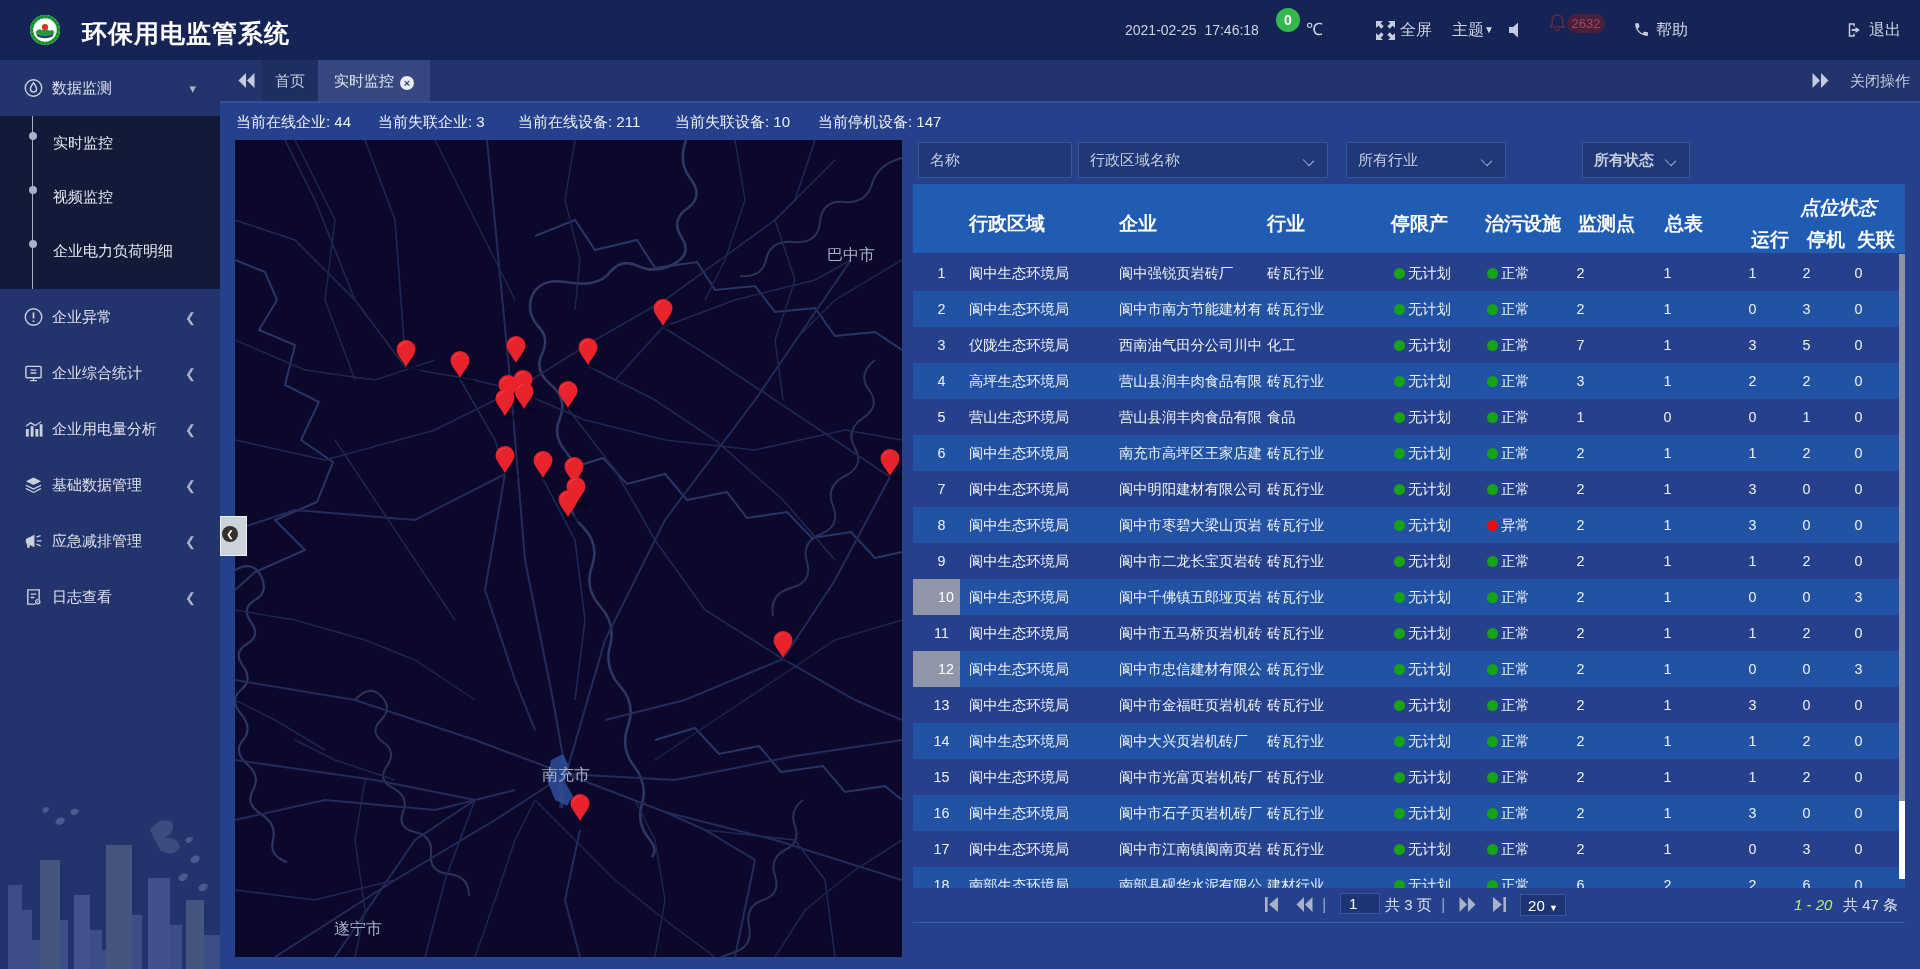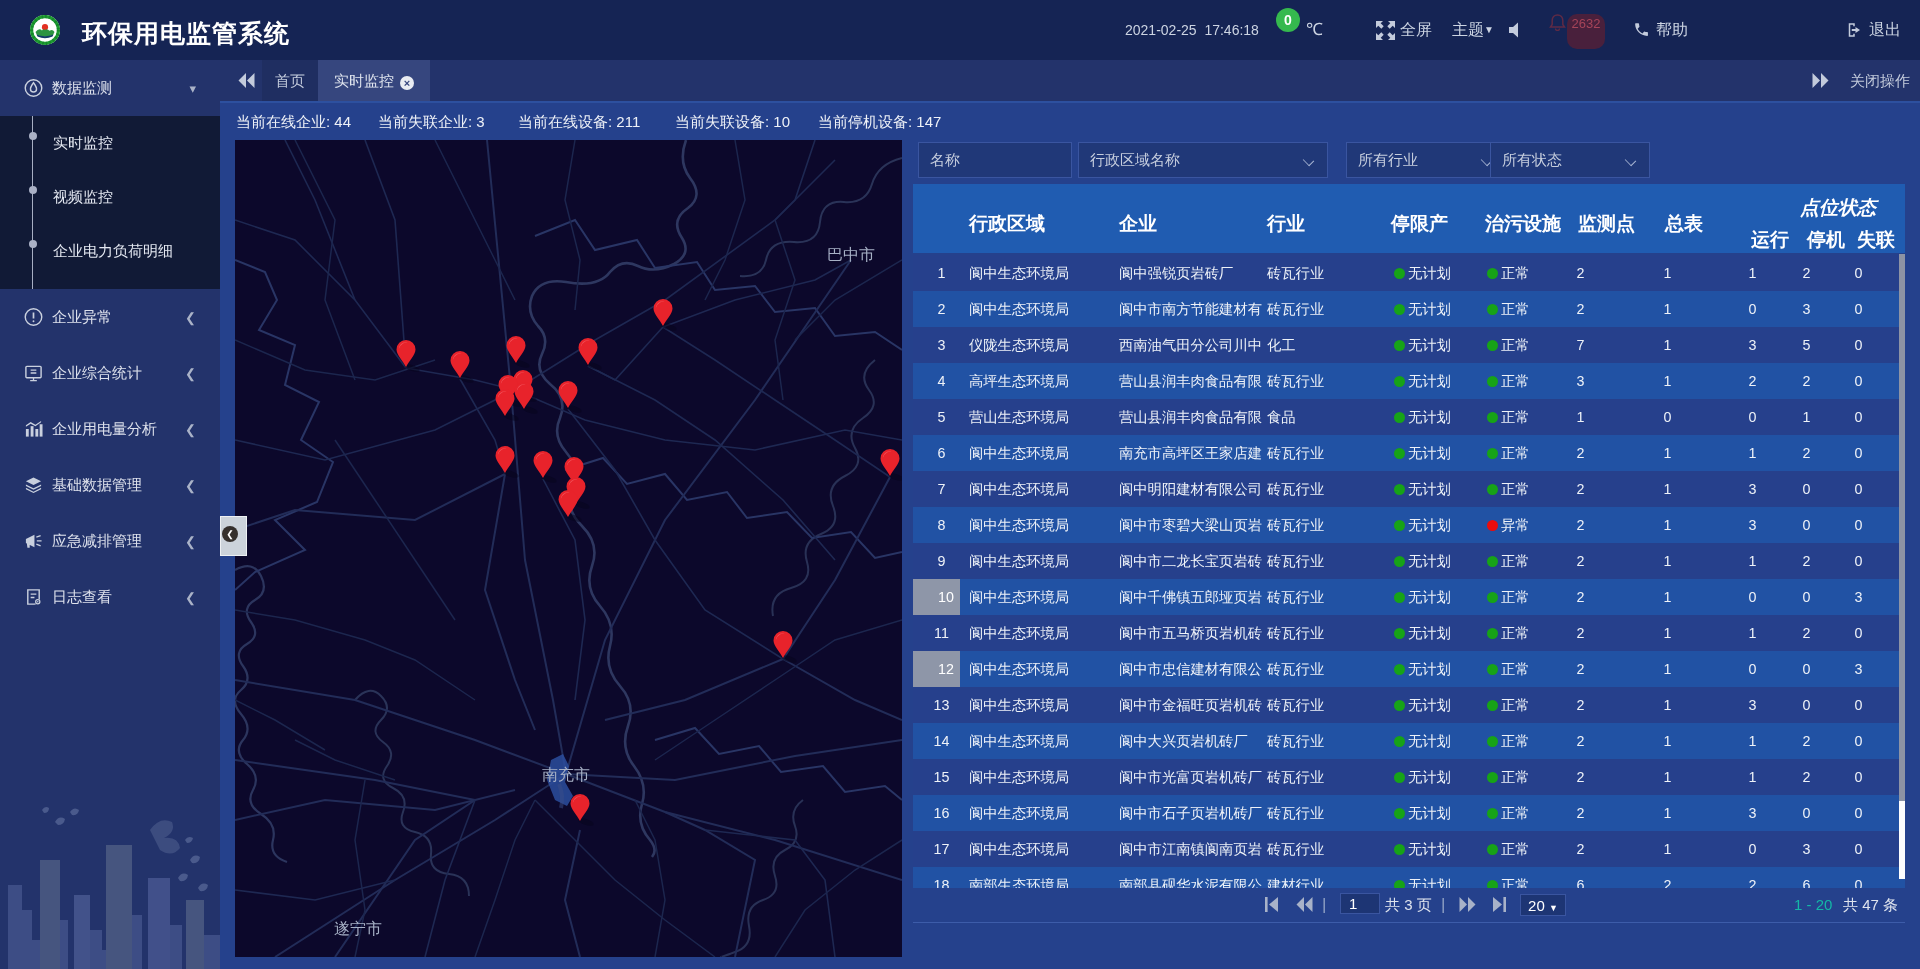--- a/index.html
+++ b/index.html
@@ -88,21 +88,21 @@
   </svg>
   <div class="hitem" style="left:1400px;">全屏</div>
   <div class="hitem" style="left:1452px;">主题<span style="font-size:10px;vertical-align:2px;">▼</span></div>
   <svg class="abs" style="left:1508px;top:22px;" width="16" height="16" viewBox="0 0 16 16" fill="#c3cbdc">
     <path d="M1 5 L5 5 L10 0.5 L10 15.5 L5 11 L1 11 Z"></path>
   </svg>
   <svg class="abs" style="left:1549px;top:13px;" width="17" height="18" viewBox="0 0 17 18" fill="none" stroke="#5f2a45" stroke-width="1.5">
     <path d="M8.5 2 C11.8 2 13.8 4.5 13.8 7.5 L13.8 11.5 L15.5 14 L1.5 14 L3.2 11.5 L3.2 7.5 C3.2 4.5 5.2 2 8.5 2 Z"></path>
     <path d="M6.5 15.5 a2 2 0 0 0 4 0" stroke-width="1.3"></path>
   </svg>
-  <div class="abs" style="left:1567px;top:14px;width:38px;height:35px;border-radius:10px;background:#49203c;color:#a64459;font-size:13px;text-align:center;line-height:19px;">2632</div>
+  <div class="abs" style="left:1567px;top:14px;width:38px;height:19px;border-radius:10px;background:#49203c;color:#a64459;font-size:13px;text-align:center;line-height:19px;">2632</div>
   <svg class="abs" style="left:1633px;top:21px;" width="17" height="17" viewBox="0 0 24 24" fill="#c3cbdc">
     <path d="M6.6 10.8c1.5 2.9 3.8 5.2 6.7 6.7l2.2-2.2c.3-.3.7-.4 1-.2 1.1.4 2.4.6 3.6.6.6 0 1 .4 1 1V20c0 .6-.4 1-1 1C10.6 21 3 13.4 3 4c0-.6.4-1 1-1h3.5c.6 0 1 .4 1 1 0 1.3.2 2.5.6 3.6.1.3 0 .7-.2 1l-2.3 2.2z"></path>
   </svg>
   <div class="hitem" style="left:1656px;">帮助</div>
   <div class="hitem" style="left:1646px;margin-top:44px;">南充市生态环境局<span style="font-size:10px;vertical-align:2px;">▼</span></div>
   <svg class="abs" style="left:1845px;top:21px;" width="18" height="18" viewBox="0 0 24 24" fill="#c3cbdc">
     <path d="M5 3 h8 v4 h-2 V5 H7 v14 h4 v-2 h2 v4 H5 Z"></path>
     <path d="M14 8 l6 4 -6 4 v-2.7 h-5 v-2.6 h5 Z"></path>
   </svg>
   <div class="hitem" style="left:1869px;">退出</div>
@@ -344,21 +344,21 @@
   </g>
 </svg>
 </div>
 <div id="collapse">
     <span id="ccirc">❮</span>
   </div>
 
 <div class="fbox" style="left:918px;width:154px;">名称</div>
 <div class="fbox" style="left:1078px;width:250px;">行政区域名称<span class="car"></span></div>
 <div class="fbox" style="left:1334px;width:160px;margin-left:12px;">所有行业<span class="car"></span></div>
-<div class="fbox" style="left:1490px;width:160px;">所有状态<span class="car"></span></div>
+<div class="fbox" style="left:1582px;width:108px;font-weight:bold;">所有状态<span class="car"></span></div>
 
 <div id="thead">
   <div style="left:56px;top:27px;">行政区域</div>
   <div style="left:206px;top:27px;">企业</div>
   <div style="left:354px;top:27px;">行业</div>
   <div style="left:478px;top:27px;">停限产</div>
   <div style="left:572px;top:27px;">治污设施</div>
   <div style="left:665px;top:27px;">监测点</div>
   <div style="left:752px;top:27px;">总表</div>
   <div style="left:887px;top:11px;font-style:italic;">点位状态</div>
@@ -619,18 +619,18 @@
   <div class="pi" style="left:528px;color:#8fa0c4;font-size:17px;">|</div>
   <svg class="pi" style="left:546px;top:9px;position:absolute;height:15px;" width="17" height="15" viewBox="0 0 17 15" fill="#a8b2c8">
       <path d="M0.5 0 L8 7.5 L0.5 15 Z"></path>
       <path d="M9 0 L16.5 7.5 L9 15 Z"></path>
     </svg>
   <svg class="pi" style="left:580px;top:9px;position:absolute;height:15px;" width="13" height="15" viewBox="0 0 13 15" fill="#a8b2c8">
       <path d="M0 0 L9 7.5 L0 15 Z"></path>
       <rect x="10.4" y="0" width="2.6" height="15"></rect>
     </svg>
   <div class="pi" style="left:607px;top:6px;width:46px;height:22px;line-height:20px;background:#1d3574;border:1px solid #3a55a0;color:#fff;line-height:22px;text-align:center;">20 <span style="font-size:9px;">▼</span></div>
-  <div class="pi" style="left:881px;color:#14b8a6;">1 - 20</div>
+  <div class="pi" style="left:881px;color:#bef264;font-style:italic;">1 - 20</div>
   <div class="pi" style="left:930px;color:#dfe4ee;">共 47 条</div>
 </div>
 <div id="sbar"></div>
 <div id="sthumb"></div>
 <div id="panline"></div>
 
 </body></html>

